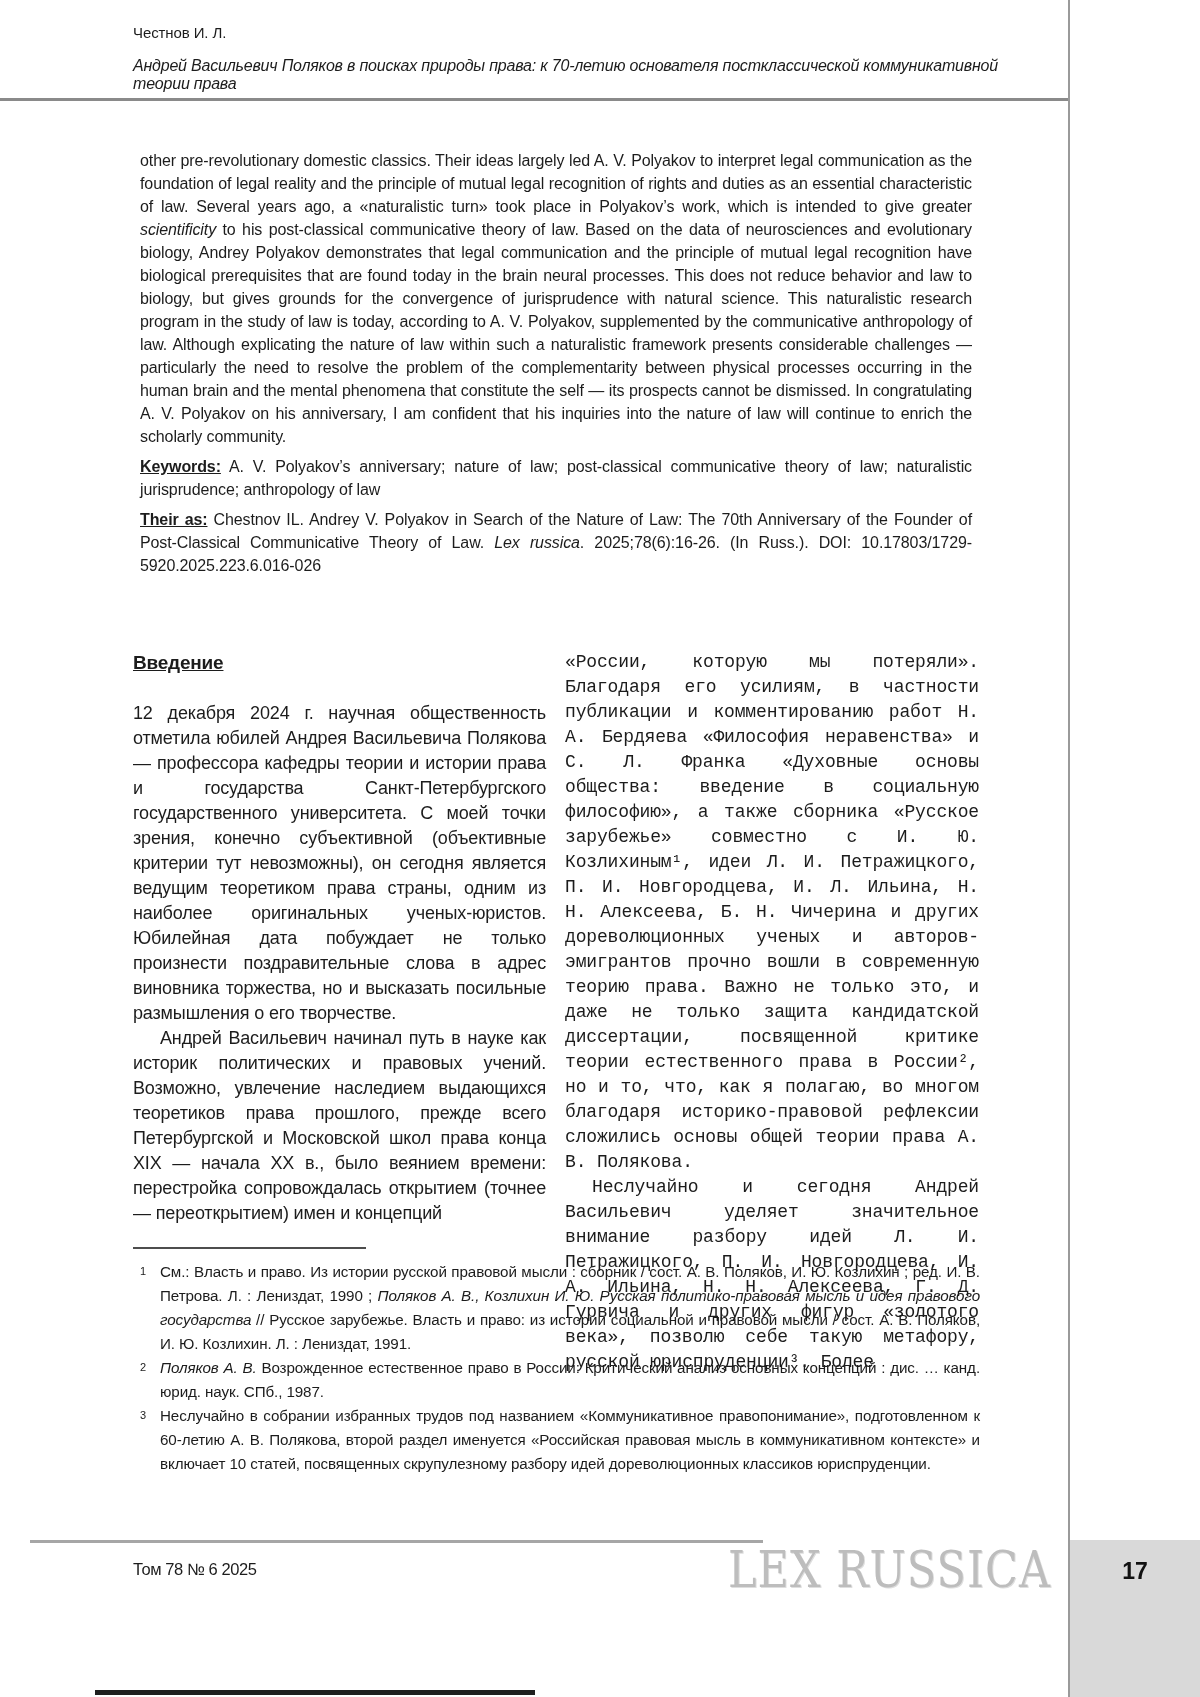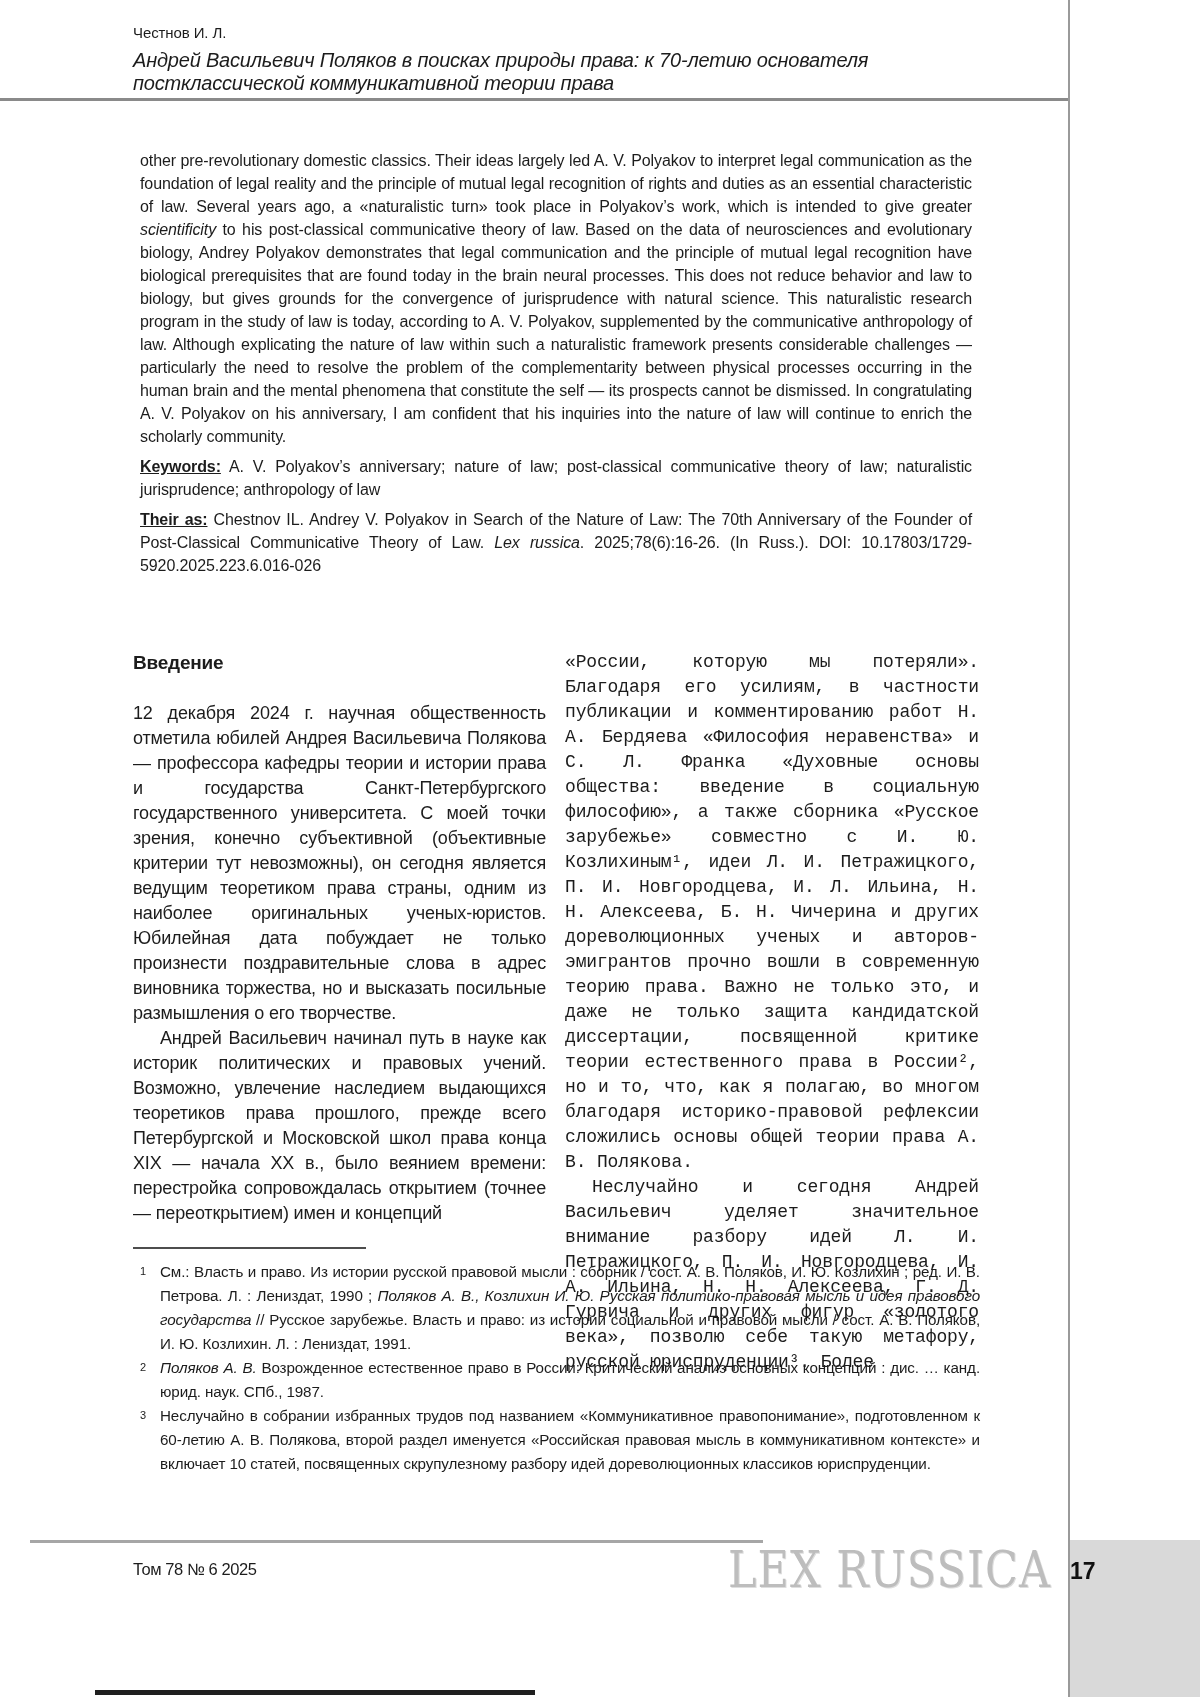--- a/index.html
+++ b/index.html
@@ -6,53 +6,53 @@
   .page {
     position:relative; width:1200px; height:1697px; background:#ffffff;
     font-family:"Liberation Sans", sans-serif; color:#1c1c1c; overflow:hidden;
   }
   
   .vrule { position:absolute; left:1068px; top:0; width:2px; height:1697px; background:#9a9a9a; }
 
   
   .header { position:absolute; left:133px; top:24px; width:880px; }
   .author { font-size:15px; font-weight:500; letter-spacing:-0.1px; }
-  .title  { font-style:italic; font-size:20px; font-weight:500; margin-top:8px; letter-spacing:-0.2px; }
+  .title  { font-style:italic; font-size:16px; font-weight:500; margin-top:16px; letter-spacing:-0.2px; }
   .hrule  { position:absolute; left:0; top:98px; width:1068px; height:3px; background:#8a8a8a; }
 
   
   .abstract { position:absolute; left:133px; top:142px; width:846px;
               font-size:16px; line-height:23px; text-align:justify; letter-spacing:-0.1px; }
   .abstract p { margin:7px; }
   .b { font-weight:bold;text-decoration:underline; }
   .i { font-style:italic; }
 
   
   .col { font-size:18px; line-height:25px; text-align:justify; letter-spacing:-0.15px; }
   .col-left  { position:absolute; left:133px; top:650px; width:413px; }
   .col-right { position:absolute; left:565px; top:650px; width:414px;font-family:Liberation Mono, monospace; }
-  .section-heading { font-size:19px; font-weight:bold; margin:0 0 26px 0; letter-spacing:-0.2px; }
+  .section-heading { font-size:19px; font-weight:bold; margin:0 0 26px 0; letter-spacing:-0.2px;text-decoration:underline; }
   .col p { margin:0; }
   .indent { text-indent:27px; }
 
   
   .fn-rule { position:absolute; left:133px; top:1247px; width:233px; height:2px; background:#4d4d4d; }
   .footnotes { position:absolute; left:133px; top:1260px; width:847px;
                font-size:15.2px; line-height:24px; text-align:justify; letter-spacing:-0.1px; }
   .fn { position:relative; padding-left:27px; margin:0; }
   .fn .num { position:absolute; left:7px; top:-1px; font-size:11px; }
 
   
   .footer-rule { position:absolute; left:30px; top:1540px; width:733px; height:3px; background:#a6a6a6; }
   .volume { position:absolute; left:133px; top:1560px; font-size:16.5px; letter-spacing:-0.4px; }
   .logo { position:absolute; left:728px; top:1540px; font-family:"DejaVu Serif", serif;
           font-size:43px; color:#bdbdbd; letter-spacing:1px; transform:scaleY(1.18);
           transform-origin:top left; text-shadow:1px 1px 0 #dedede; white-space:nowrap; }
   .pagebox { position:absolute; left:1070px; top:1540px; width:130px; height:157px; background:#d9d9d9; }
-  .pagenum { margin-top:18px; text-align:left; font-size:23px; font-weight:bold; color:#111; }
+  .pagenum { margin-top:18px; text-align:center; font-size:23px; font-weight:bold; color:#111; }
   .bottom-line { position:absolute; left:95px; top:1690px; width:440px; height:5px; background:#1f1f1f; }
 </style>
 </head>
 <body>
 
 <div class="page">
 
   <div class="vrule"></div>
 
   <div class="header">

